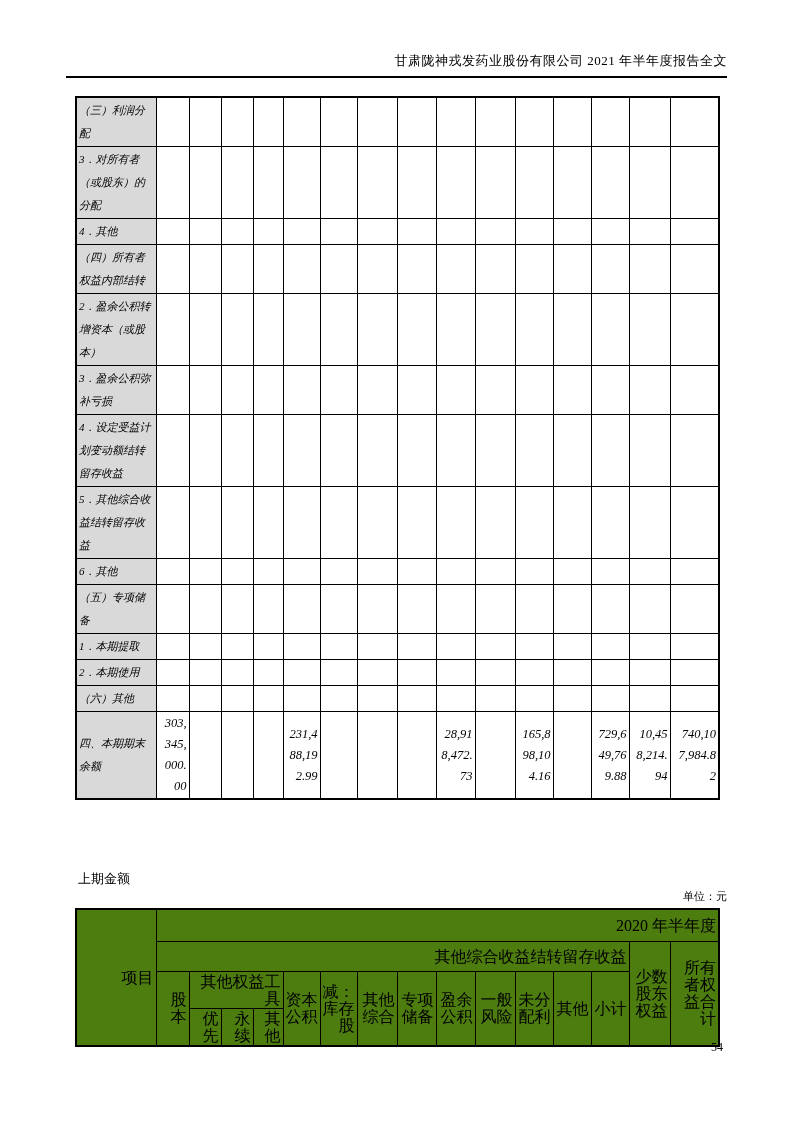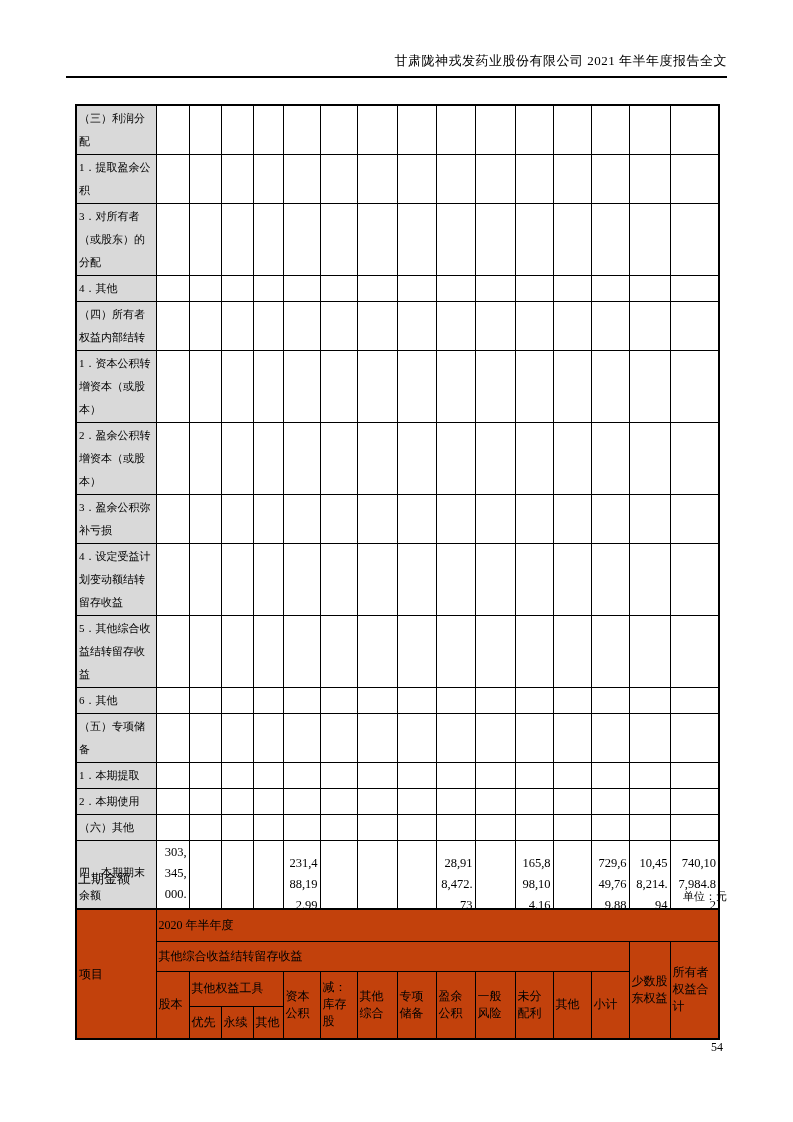--- a/index.html
+++ b/index.html
@@ -37,21 +37,21 @@
     table-layout: fixed;
     width: 643px;
     border: 2px solid #000;
   }
   table.tbl td {
     border: 1px solid #000;
     overflow: hidden;
     vertical-align: middle;
     box-sizing: border-box;
   }
-  #main-table { top: 104px; }
+  #main-table { top: 96px; font-style: italic; }
   #main-table td.lbl {
     background: #d9d9d9;
     font-size: 11px;
     line-height: 23px;
     padding: 1px 2px;
     text-align: left;
     word-break: break-all;
   }
   #main-table td.val {
     background: #ffffff;
@@ -70,25 +70,25 @@
   }
   .unit-label {
     position: absolute;
     right: 66px;
     top: 889px;
     font-size: 11px;
     text-align: right;
   }
   #second-table { top: 908px; }
   #second-table td {
-    background: #c2410c;
-    font-size: 12px;
+    background: #4d7c0f;
+    font-size: 16px;
     line-height: 17px;
     padding: 1px 2px;
-    text-align: left;
+    text-align: right;
     word-break: break-all;
   }
   .page-number {
     position: absolute;
     right: 70px;
     top: 1040px;
     font-size: 12px;
     text-align: right;
   }
 </style>
@@ -131,38 +131,20 @@
           <td class="val"></td>
           <td class="val"></td>
           <td class="val"></td>
           <td class="val"></td>
           <td class="val"></td>
           <td class="val"></td>
           <td class="val"></td>
           <td class="val"></td>
           <td class="val"></td>
         </tr>
-        <tr style="height: 48px;">
-          <td class="lbl">1．提取盈余公积</td>
-          <td class="val"></td>
-          <td class="val"></td>
-          <td class="val"></td>
-          <td class="val"></td>
-          <td class="val"></td>
-          <td class="val"></td>
-          <td class="val"></td>
-          <td class="val"></td>
-          <td class="val"></td>
-          <td class="val"></td>
-          <td class="val"></td>
-          <td class="val"></td>
-          <td class="val"></td>
-          <td class="val"></td>
-          <td class="val"></td>
-        </tr>
         <tr style="height: 50px;">
           <td class="lbl">3．对所有者（或股东）的分配</td>
           <td class="val"></td>
           <td class="val"></td>
           <td class="val"></td>
           <td class="val"></td>
           <td class="val"></td>
           <td class="val"></td>
           <td class="val"></td>
           <td class="val"></td>
@@ -187,38 +169,20 @@
           <td class="val"></td>
           <td class="val"></td>
           <td class="val"></td>
           <td class="val"></td>
           <td class="val"></td>
           <td class="val"></td>
           <td class="val"></td>
         </tr>
         <tr style="height: 44px;">
           <td class="lbl">（四）所有者权益内部结转</td>
-          <td class="val"></td>
-          <td class="val"></td>
-          <td class="val"></td>
-          <td class="val"></td>
-          <td class="val"></td>
-          <td class="val"></td>
-          <td class="val"></td>
-          <td class="val"></td>
-          <td class="val"></td>
-          <td class="val"></td>
-          <td class="val"></td>
-          <td class="val"></td>
-          <td class="val"></td>
-          <td class="val"></td>
-          <td class="val"></td>
-        </tr>
-        <tr style="height: 71px;">
-          <td class="lbl">1．资本公积转增资本（或股本）</td>
           <td class="val"></td>
           <td class="val"></td>
           <td class="val"></td>
           <td class="val"></td>
           <td class="val"></td>
           <td class="val"></td>
           <td class="val"></td>
           <td class="val"></td>
           <td class="val"></td>
           <td class="val"></td>

